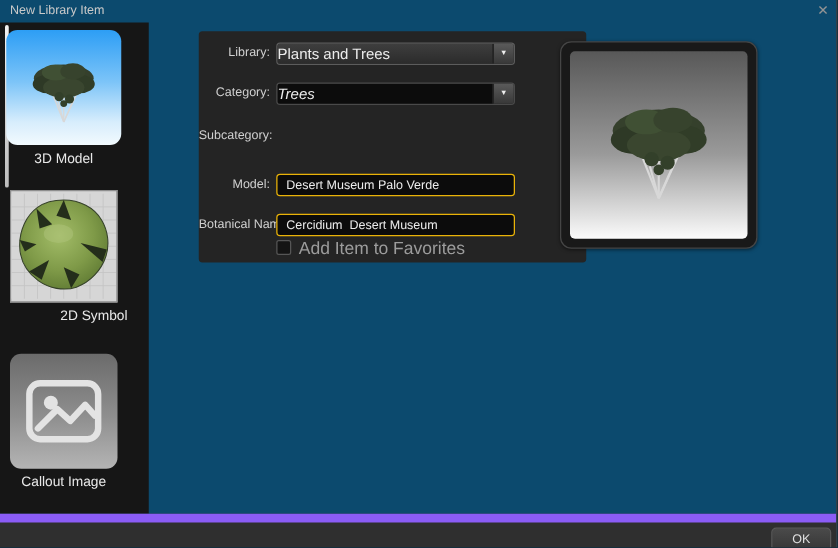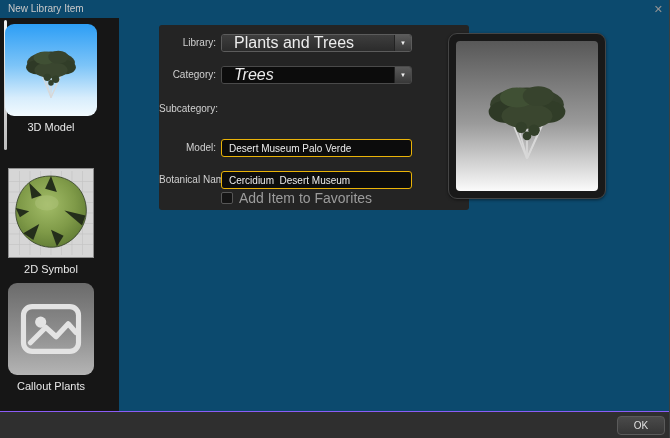--- a/index.html
+++ b/index.html
@@ -12,39 +12,39 @@
   }
   
   .titlebar { position:absolute; top:0; left:0; right:0; height:18px; }
   .title { position:absolute; left:8px; top:3px; font-size:10px; color:#c9c9c9; }
   .close { position:absolute; right:6px; top:2px; font-size:11px; color:#949494; cursor:pointer; line-height:14px; }
   
   .sidebar { position:absolute; left:0; top:18px; width:119px; bottom:27px; background:#161616; }
   .sel-bar { position:absolute; left:4px; top:2px; width:3px; height:130px;
              background:linear-gradient(180deg,#f2f2f2,#bdbdbd); border-radius:2px; }
   .side-item { position:absolute; left:0; width:102px; text-align:center; cursor:pointer; }
-  .item-3d { top:6px; } .item-2d { top:150px; } .item-callout { top:265px; }
+  .item-3d { top:6px; } .item-2d { top:134px;text-align:right; } .item-callout { top:265px; }
   .thumb { display:block; margin:0 auto; }
   .thumb-3d { width:92px; height:92px; border-radius:9px; overflow:hidden;
               background:linear-gradient(180deg,#2d9ef5 0%,#7cc4f8 45%,#d7edfc 80%,#f2fafe 100%); }
   .thumb-2d { width:86px; height:90px; border:1px solid #8e8e8e; overflow:hidden; background:#d6d6d6; }
   .thumb-callout { width:86px; height:92px; border-radius:9px; overflow:hidden;
                    background:linear-gradient(180deg,#6b6b6b 0%,#8f8f8f 55%,#b4b4b4 100%); }
   .side-label { margin-top:5px; font-size:11px; color:#e8e8e8; }
   
   .form-panel { position:absolute; left:135px; top:25px; width:310px; height:185px;
                 background:#242424; border-radius:3px;margin-left:24px; }
   .frow { position:absolute; left:0; right:0; height:18px; }
   .flabel { position:absolute; left:0; width:57px; top:3px; text-align:right;
             font-size:10px; color:#d0d0d0; white-space:nowrap; }
   .combo { position:absolute; left:62px; top:0; width:191px; height:18px; display:flex;
            border:1px solid #4a4a4a; border-radius:3px; overflow:hidden; cursor:pointer; }
   .combo-light { border-color:#5c5c5c; }
-  .combo-body { flex:1; display:flex; align-items:center; padding:0 12px;
-                font-size:16px; color:#ececec; white-space:nowrap; overflow:hidden; }
+  .combo-body { flex:1; display:flex; align-items:center; padding:0 0;
+                font-size:12px; color:#ececec; white-space:nowrap; overflow:hidden; }
   .combo-light .combo-body { background:linear-gradient(180deg,#3e3e3e,#2b2b2b); }
   .combo-dark .combo-body { background:#0c0c0c;font-style:italic; }
   .combo-btn { width:17px; flex:0 0 17px; display:flex; align-items:center; justify-content:center;
                background:linear-gradient(180deg,#5a5a5a,#383838); border-left:1px solid #222;
                color:#f0f0f0; font-size:6px; }
   .tfield { position:absolute; left:62px; top:0; width:191px; height:18px;
             background:#0c0c0c; border:1px solid #eab308; border-radius:3px;
             color:#ececec; font-size:10px; padding:0 7px;
             font-family:"Liberation Sans",sans-serif; outline:none; }
   .cbrow { position:absolute; left:62px; display:flex; align-items:center; height:13px; }
@@ -54,21 +54,21 @@
   
   .preview { position:absolute; left:448px; top:33px; width:158px; height:166px;
              background:#191919; border:1px solid #454545; border-radius:9px;
              box-shadow:0 1px 3px rgba(0,0,0,.5); }
   .preview-img { position:absolute; left:7px; top:7px; right:7px; bottom:7px;
                  border-radius:4px; overflow:hidden;
                  background:linear-gradient(180deg,#585858 0%,#9a9a9a 55%,#fbfbfb 100%); }
   .preview-img svg, .thumb svg { display:block; width:100%; height:100%; }
   
   .footer { position:absolute; left:0; right:0; bottom:0; height:27px;
-            background:#2f2f2f; border-top:1px solid #8b5cf6; }
+            background:#2f2f2f; border-top:7px solid #8b5cf6; }
   .ok-btn { position:absolute; right:4px; top:4px; width:48px; height:19px;
             background:linear-gradient(180deg,#4a4a4a,#363636); border:1px solid #5a5a5a;
             border-radius:4px; color:#e0e0e0; font-size:10px; cursor:pointer;
             font-family:"Liberation Sans",sans-serif; }
 </style>
 </head>
 <body>
 
 <div class="dialog">
 
@@ -135,21 +135,21 @@
     </div>
 
     <div class="side-item item-callout">
       <div class="thumb thumb-callout">
         <svg viewBox="0 0 100 100">
           <rect x="18" y="24" width="64" height="52" rx="10" fill="none" stroke="#e3e3e3" stroke-width="6"></rect>
           <circle cx="38" cy="42" r="6.5" fill="#e3e3e3"></circle>
           <path d="M26,66 L44,48 L56,59 L70,44 L79,54" fill="none" stroke="#e3e3e3" stroke-width="6" stroke-linejoin="round" stroke-linecap="round"></path>
         </svg>
       </div>
-      <div class="side-label">Callout Plants</div>
+      <div class="side-label">Callout Image</div>
     </div>
   </div>
 
   <div class="form-panel">
 
     <div class="frow" style="top:9px">
       <span class="flabel">Library:</span>
       <div class="combo combo-light">
         <div class="combo-body">Plants and Trees</div>
         <div class="combo-btn">▼</div>

